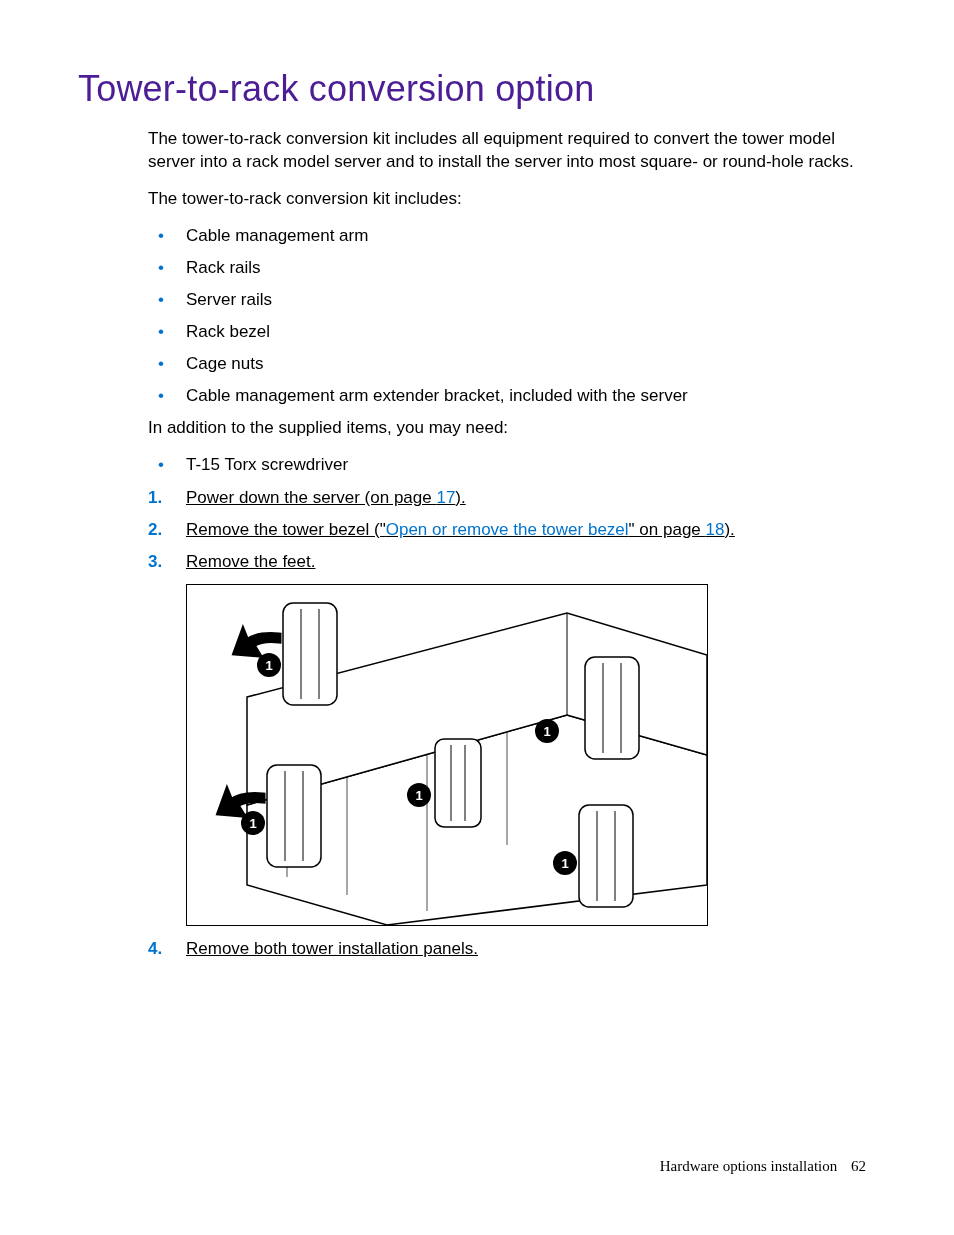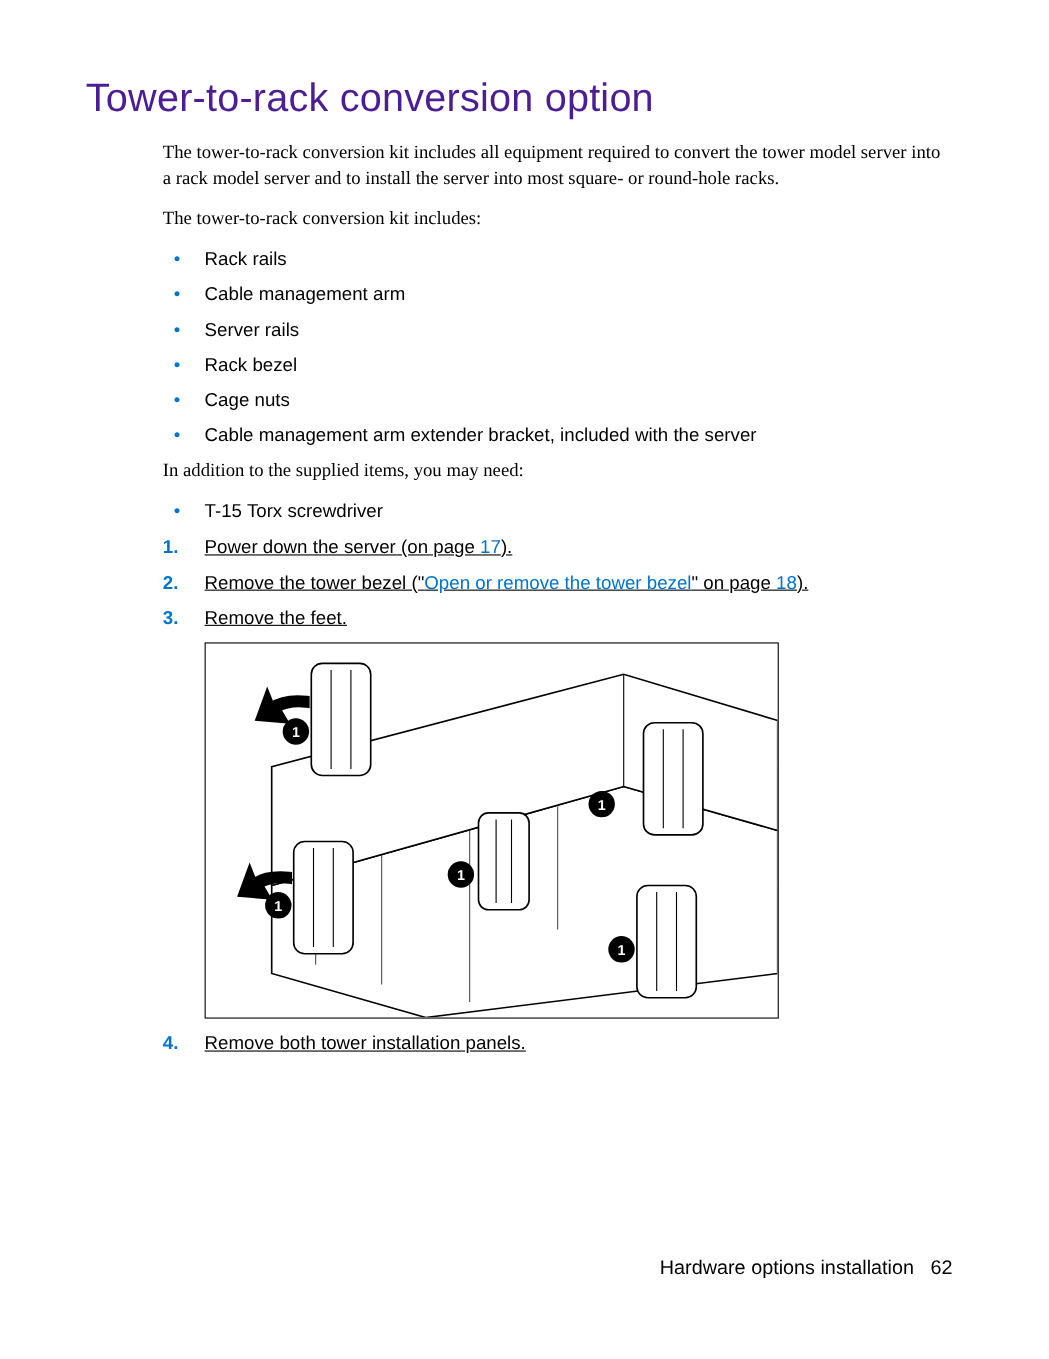--- a/index.html
+++ b/index.html
@@ -23,21 +23,20 @@
     color: #4c1d95;
     margin: 0 0 18px 0;
     letter-spacing: 0.2px;
   }
   .body-indent {
     margin-left: 70px;
     line-height: 1.35;
   }
   p {
     margin: 0 0 14px 0;
-    font-family: Liberation Serif, serif;
   }
   ul.bulleted {
     list-style: none;
     padding: 0;
     margin: 0 0 10px 0;
   }
   ul.bulleted li {
     position: relative;
     padding-left: 38px;
     margin-bottom: 9px;
@@ -86,40 +85,41 @@
     overflow: hidden;
   }
   .figure svg {
     width: 100%;
     height: 100%;
     display: block;
   }
   .footer {
     position: absolute;
     right: 88px;
-    bottom: 72px;
-    font-size: 18px;
+    bottom: 60px;
+    font-size: 15px;
+    font-family: Liberation Serif, serif;
   }
   .footer .pg {
     margin-left: 10px;
   }
 </style>
 </head>
 <body>
 
 <div class="page">
   <h1>Tower-to-rack conversion option</h1>
 
   <div class="body-indent">
     <p>The tower-to-rack conversion kit includes all equipment required to convert the tower model server into a rack model server and to install the server into most square- or round-hole racks.</p>
     <p>The tower-to-rack conversion kit includes:</p>
 
     <ul class="bulleted">
+      <li>Cable management arm</li>
       <li>Rack rails</li>
-      <li>Cable management arm</li>
       <li>Server rails</li>
       <li>Rack bezel</li>
       <li>Cage nuts</li>
       <li>Cable management arm extender bracket, included with the server</li>
     </ul>
 
     <p>In addition to the supplied items, you may need:</p>
 
     <ul class="bulleted">
       <li>T-15 Torx screwdriver</li>

